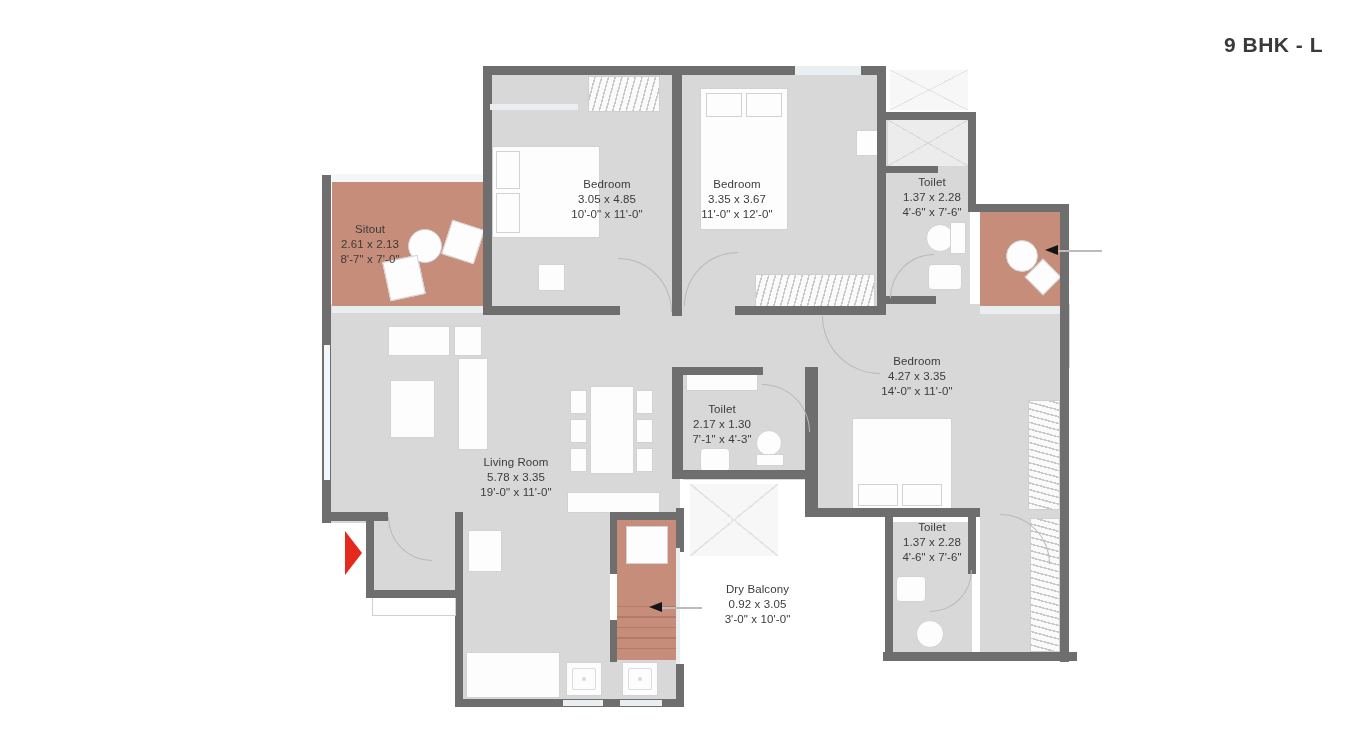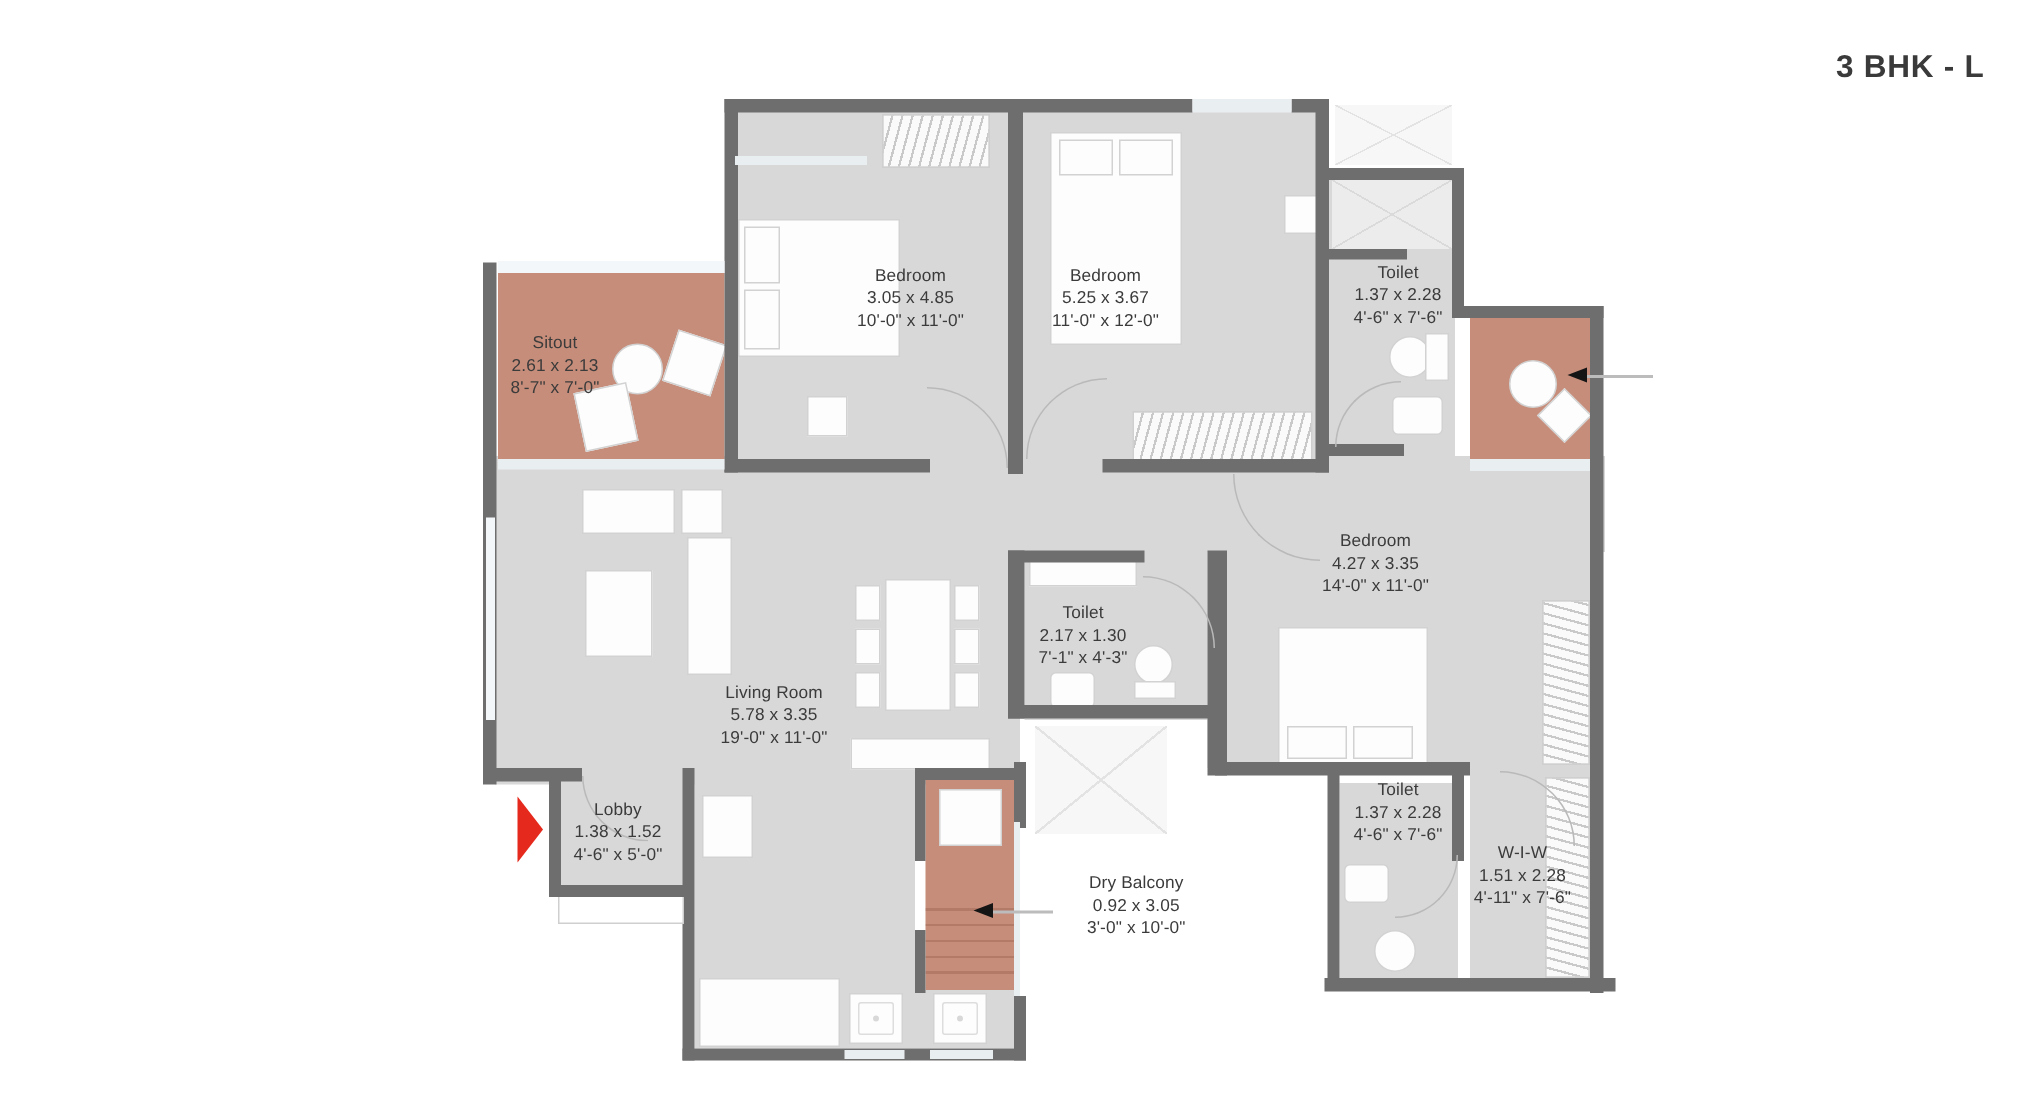--- a/index.html
+++ b/index.html
@@ -185,21 +185,21 @@
     <div>2.61 x 2.13</div>
     <div>8'-7" x 7'-0"</div>
   </div>
   <div class="room-label" style="left:537px;top:177px;width:140px;">
     <div>Bedroom</div>
     <div>3.05 x 4.85</div>
     <div>10'-0" x 11'-0"</div>
   </div>
   <div class="room-label" style="left:667px;top:177px;width:140px;">
     <div>Bedroom</div>
-    <div>5.25 x 3.67</div>
+    <div>3.35 x 3.67</div>
     <div>11'-0" x 12'-0"</div>
   </div>
   <div class="room-label" style="left:872px;top:175px;width:120px;">
     <div>Toilet</div>
     <div>1.37 x 2.28</div>
     <div>4'-6" x 7'-6"</div>
   </div>
   <div class="room-label" style="left:847px;top:354px;width:140px;">
     <div>Bedroom</div>
     <div>4.27 x 3.35</div>
@@ -208,36 +208,26 @@
   <div class="room-label" style="left:662px;top:402px;width:120px;">
     <div>Toilet</div>
     <div>2.17 x 1.30</div>
     <div>7'-1" x 4'-3"</div>
   </div>
   <div class="room-label" style="left:446px;top:455px;width:140px;">
     <div>Living Room</div>
     <div>5.78 x 3.35</div>
     <div>19'-0" x 11'-0"</div>
   </div>
-  <div class="room-label" style="left:357px;top:533px;width:110px;">
-    <div>Lobby</div>
-    <div>1.38 x 1.52</div>
-    <div>4'-6" x 5'-0"</div>
-  </div>
   <div class="room-label" style="left:695px;top:582px;width:125px;">
     <div>Dry Balcony</div>
     <div>0.92 x 3.05</div>
     <div>3'-0" x 10'-0"</div>
   </div>
   <div class="room-label" style="left:872px;top:520px;width:120px;">
     <div>Toilet</div>
     <div>1.37 x 2.28</div>
     <div>4'-6" x 7'-6"</div>
   </div>
-  <div class="room-label" style="left:950px;top:562px;width:130px;">
-    <div>W-I-W</div>
-    <div>1.51 x 2.28</div>
-    <div>4'-11" x 7'-6"</div>
-  </div>
-
-  <div class="title">3 BHK - L</div>
+
+  <div class="title">9 BHK - L</div>
 
 </div>
 
 </body></html>

